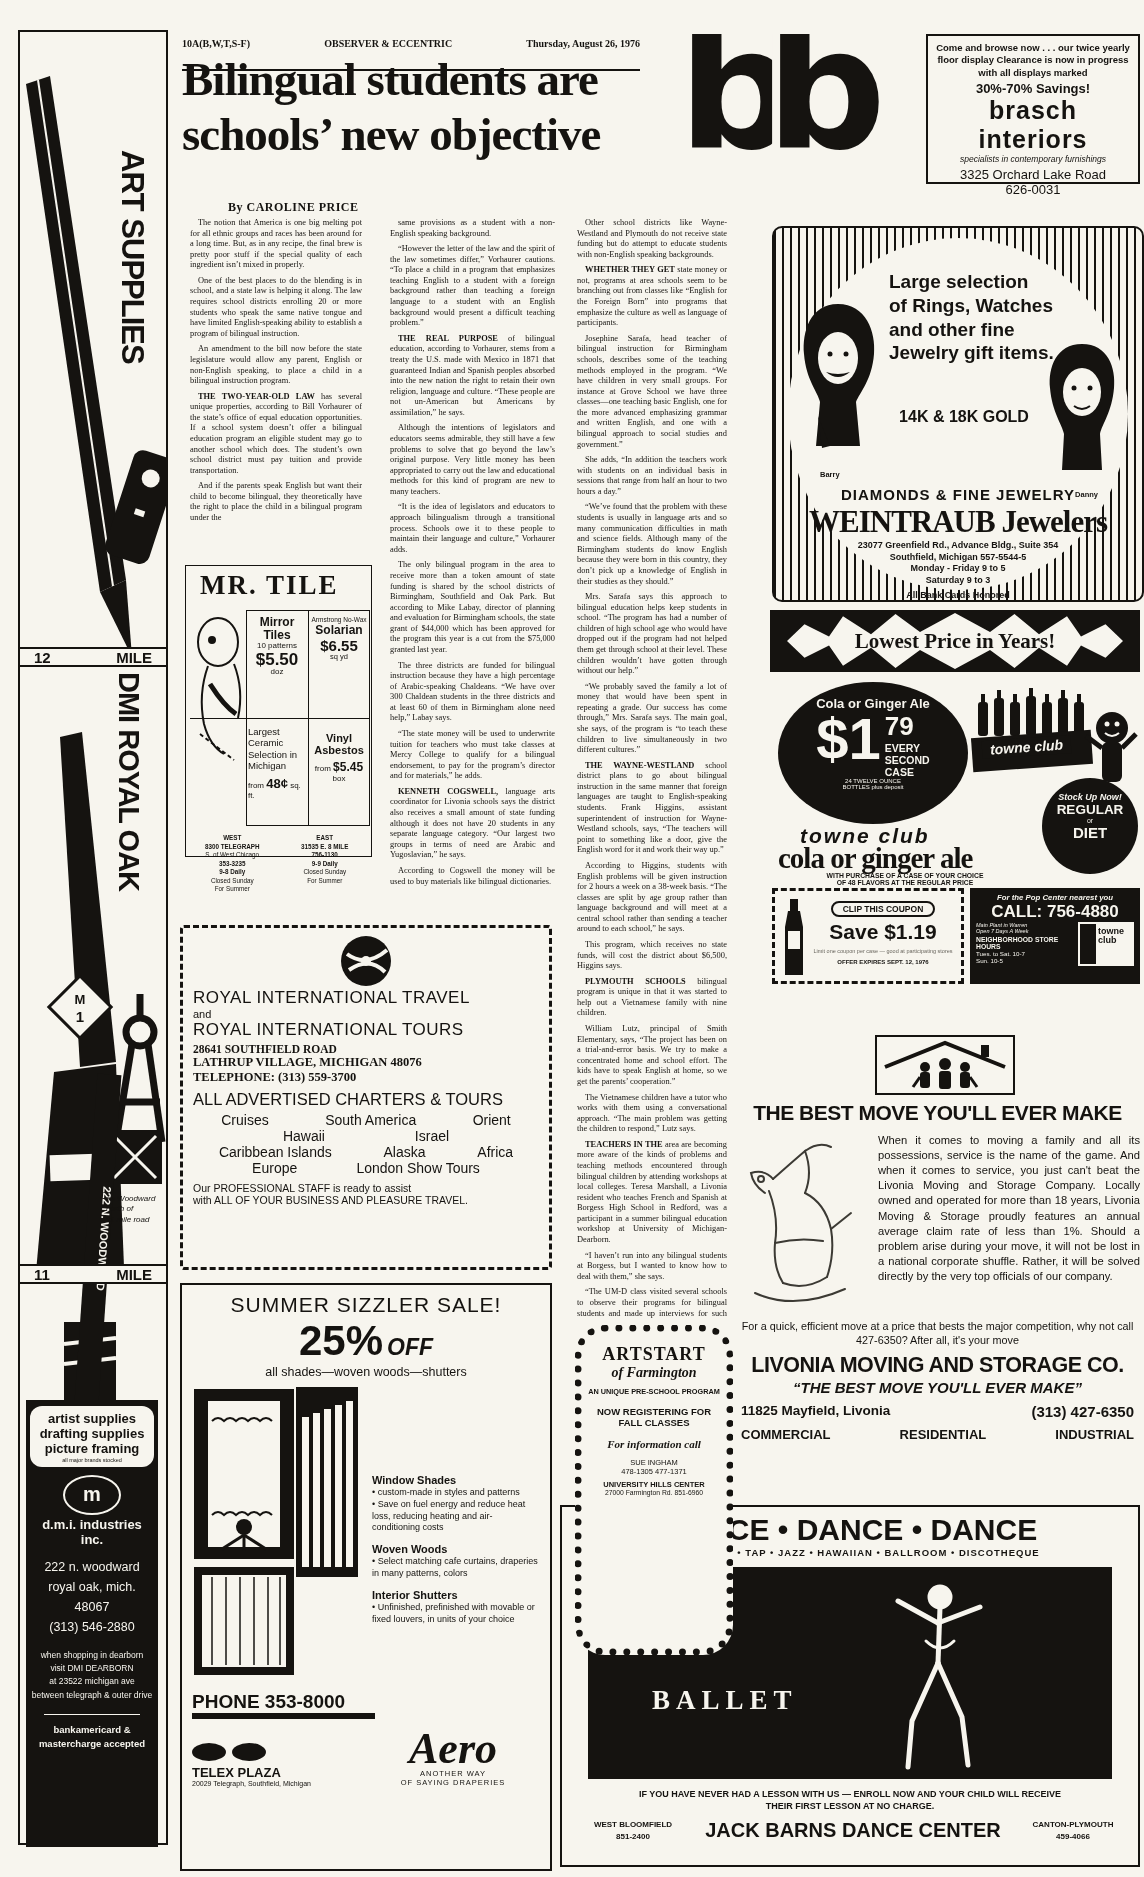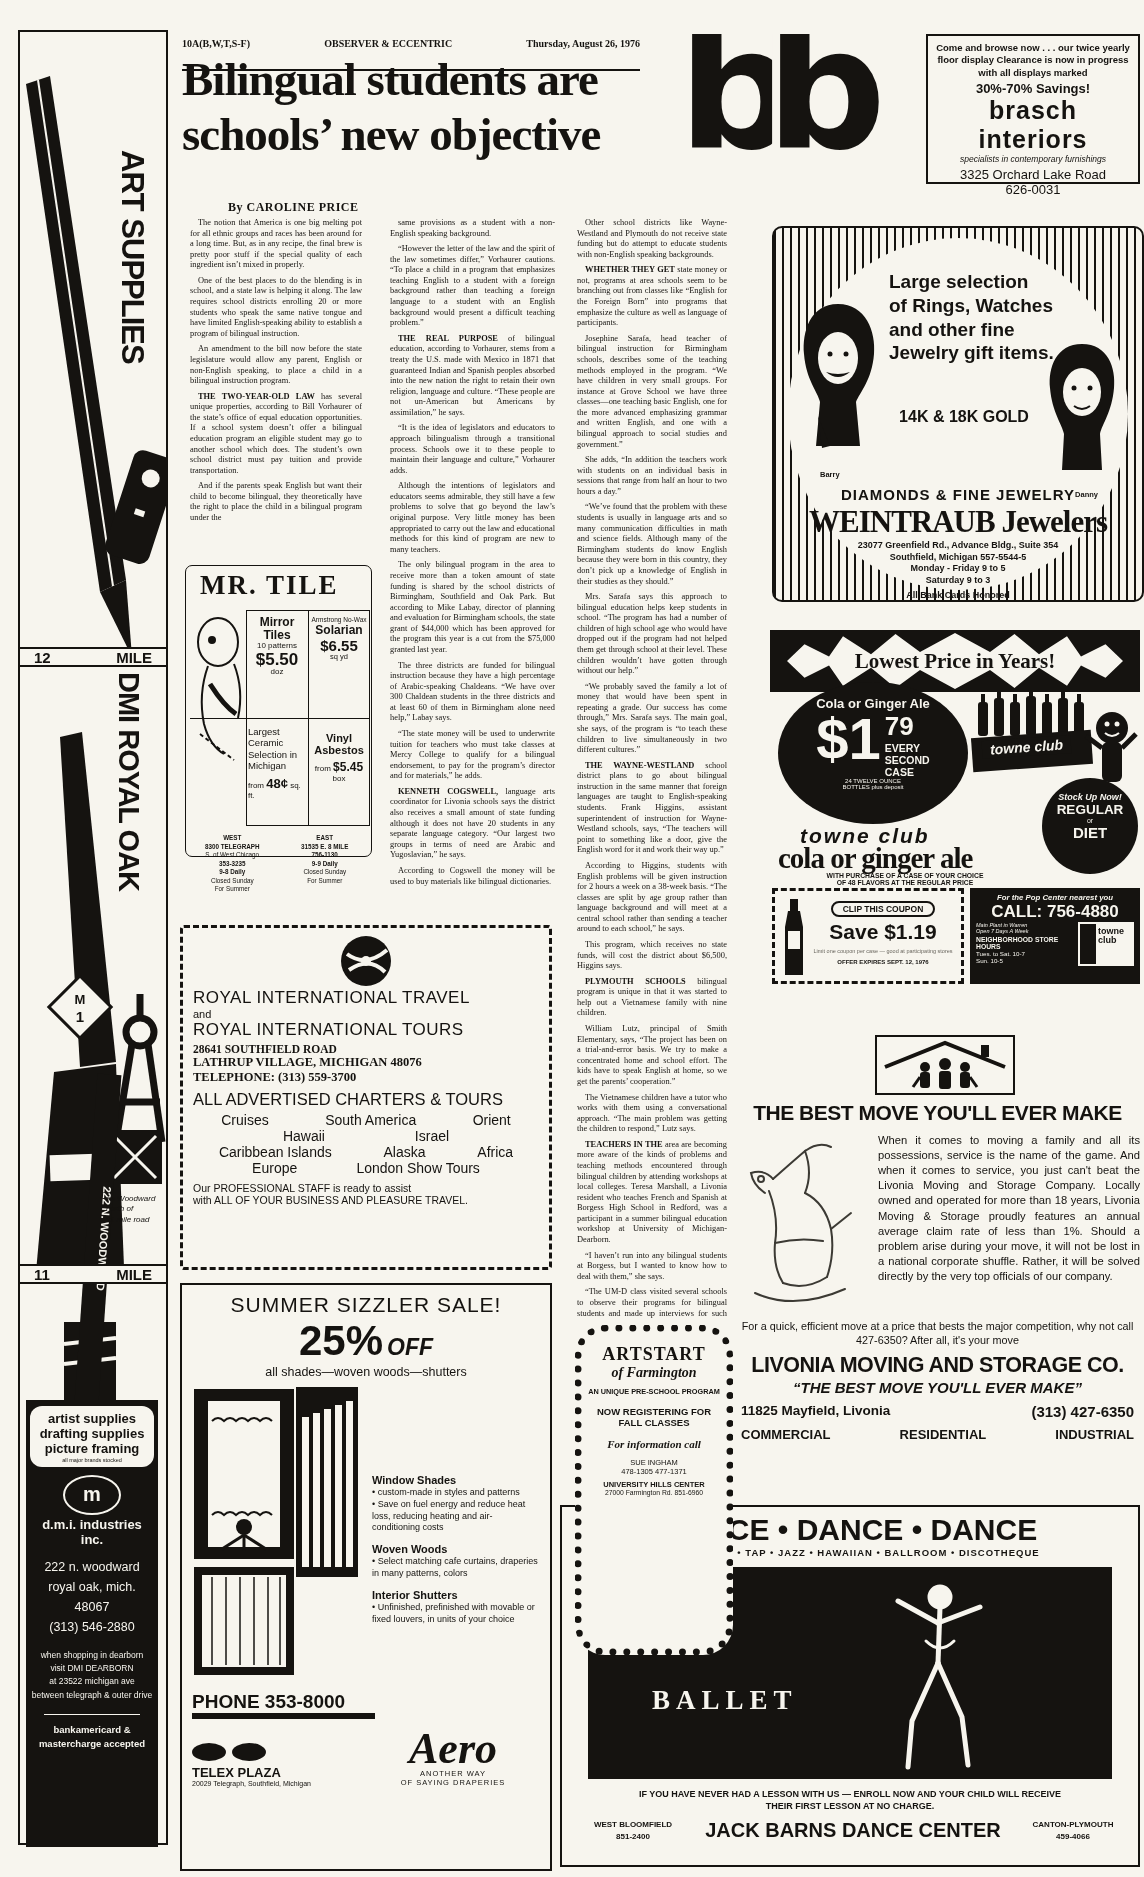--- a/index.html
+++ b/index.html
@@ -172,22 +172,22 @@
     <p><b></b><span>One of the best places to do the blending is in school, and a state law is helping it along. The law requires school districts enrolling 20 or more students who speak the same native tongue and have limited English-speaking ability to establish a program of bilingual instruction.</span></p>
     <p><b></b><span>An amendment to the bill now before the state legislature would allow any parent, English or non-English speaking, to place a child in a bilingual instruction program.</span></p>
     <p><b>THE TWO-YEAR-OLD LAW </b><span>has several unique properties, according to Bill Vorhaurer of the state’s office of equal education opportunities. If a school system doesn’t offer a bilingual education program an eligible student may go to another school which does. The student’s own school district must pay tuition and provide transportation.</span></p>
     <p><b></b><span>And if the parents speak English but want their child to become bilingual, they theoretically have the right to place the child in a bilingual program under the</span></p>
   </div>
 
   <div class="abs col" style="left:390px;top:218px;width:165px;height:698px;">
     <p><b></b><span>same provisions as a student with a non-English speaking background.</span></p>
     <p><b></b><span>“However the letter of the law and the spirit of the law sometimes differ,” Vorhaurer cautions. “To place a child in a program that emphasizes teaching English to a student with a foreign background rather than teaching a foreign language to a student with an English background would present a difficult teaching problem.”</span></p>
     <p><b>THE REAL PURPOSE </b><span>of bilingual education, according to Vorhaurer, stems from a treaty the U.S. made with Mexico in 1871 that guaranteed Indian and Spanish peoples absorbed into the new nation the right to retain their own religion, language and culture. “These people are not un-American but Americans by assimilation,” he says.</span></p>
+    <p><b></b><span>Although the intentions of legislators and educators seems admirable, they still have a few problems to solve that go beyond the law’s original purpose. Very little money has been appropriated to carry out the law and educational methods for this kind of program are new to many teachers.</span></p>
     <p><b></b><span>“It is the idea of legislators and educators to approach bilingualism through a transitional process. Schools owe it to these people to maintain their language and culture,” Vorhaurer adds.</span></p>
-    <p><b></b><span>Although the intentions of legislators and educators seems admirable, they still have a few problems to solve that go beyond the law’s original purpose. Very little money has been appropriated to carry out the law and educational methods for this kind of program are new to many teachers.</span></p>
     <p><b></b><span>The only bilingual program in the area to receive more than a token amount of state funding is shared by the school districts of Birmingham, Southfield and Oak Park. But according to Mike Labay, director of planning and evaluation for Birmingham schools, the state grant of $44,000 which has been approved for the program this year is a cut from the $75,000 granted last year.</span></p>
     <p><b></b><span>The three districts are funded for bilingual instruction because they have a high percentage of Arabic-speaking Chaldeans. “We have over 300 Chaldean students in the three districts and at least 60 of them in Birmingham alone need help,” Labay says.</span></p>
     <p><b></b><span>“The state money will be used to underwrite tuition for teachers who must take classes at Mercy College to qualify for a bilingual endorsement, to pay for the program’s director and for materials,” he adds.</span></p>
     <p><b>KENNETH COGSWELL, </b><span>language arts coordinator for Livonia schools says the district also receives a small amount of state funding although it does not have 20 students in any separate language category. “Our largest two groups in terms of need are Arabic and Yugoslavian,” he says.</span></p>
     <p><b></b><span>According to Cogswell the money will be used to buy materials like bilingual dictionaries.</span></p>
   </div>
 
   <div class="abs col" style="left:577px;top:218px;width:150px;height:1100px;">
     <p><b></b><span>Other school districts like Wayne-Westland and Plymouth do not receive state funding but do attempt to educate students with non-English speaking backgrounds.</span></p>
     <p><b>WHETHER THEY GET </b><span>state money or not, programs at area schools seem to be branching out from classes like “English for the Foreign Born” into programs that emphasize the culture as well as language of participants.</span></p>
@@ -253,21 +253,21 @@
     <div class="abs sans ctr" style="left:0;right:0;top:312px;font-size:9px;line-height:1.3;font-weight:bold;">
       <div>23077 Greenfield Rd., Advance Bldg., Suite 354</div>
       <div>Southfield, Michigan 557-5544-5</div>
       <div>Monday - Friday 9 to 5</div>
       <div>Saturday 9 to 3</div>
       <div style="margin-top:3px;">All Bank Cards Honored</div>
     </div>
   </div>
 
   <div class="abs" style="left:770px;top:610px;width:370px;height:272px;background:#f7f5ee;">
-    <div class="abs" style="left:0;top:0;width:370px;height:62px;background:#151310;margin-top:20px;">
+    <div class="abs" style="left:0;top:0;width:370px;height:62px;background:#151310;">
       <div class="starburst abs" style="left:10px;top:3px;width:350px;height:56px;">
         <span class="serif b" style="font-size:21px;">Lowest Price in Years!</span>
       </div>
     </div>
     <div class="abs" style="left:8px;top:72px;width:190px;height:142px;background:#151310;border-radius:50%;color:#f7f5ee;font-family:'Liberation Sans',sans-serif;">
       <div class="ctr b" style="font-size:13px;padding-top:14px;">Cola or Ginger Ale</div>
       <div style="display:flex;justify-content:center;align-items:flex-start;">
         <span class="b" style="font-size:58px;line-height:.95;">$1</span>
         <span style="margin-left:4px;">
           <span class="b" style="font-size:26px;display:block;">79</span>
@@ -348,21 +348,21 @@
       <div style="width:52px;height:40px;border:2px solid #f7f5ee;background:#f7f5ee;color:#151310;display:flex;">
         <div style="width:16px;background:#151310;"></div>
         <div class="b" style="font-size:9px;line-height:1.05;padding:3px 0 0 2px;">
           <div>towne</div>
           <div>club</div>
         </div>
       </div>
     </div>
   </div>
 
-  <div class="abs box" style="left:185px;top:565px;width:187px;height:292px;border-width:1.5px;border-radius:7px;">
+  <div class="abs box" style="left:185px;top:565px;width:187px;height:292px;border-width:1.5px;">
     <div class="serif b" style="font-size:27px;padding:4px 0 0 14px;letter-spacing:2px;">MR. TILE</div>
     <svg class="abs" style="left:4px;top:48px;" width="58" height="150" viewBox="0 0 58 150">
       <g stroke="#151310" stroke-width="2" fill="none">
         <ellipse cx="28" cy="28" rx="20" ry="24"></ellipse>
         <circle cx="22" cy="26" r="3" fill="#151310"></circle>
         <path d="M18 52 Q8 80 14 110 Q20 132 34 140"></path>
         <path d="M44 50 Q54 76 48 104"></path>
         <path d="M20 70 Q34 92 46 100" stroke-width="5"></path>
         <line x1="10" y1="120" x2="44" y2="146" stroke-dasharray="4 3"></line>
       </g>

